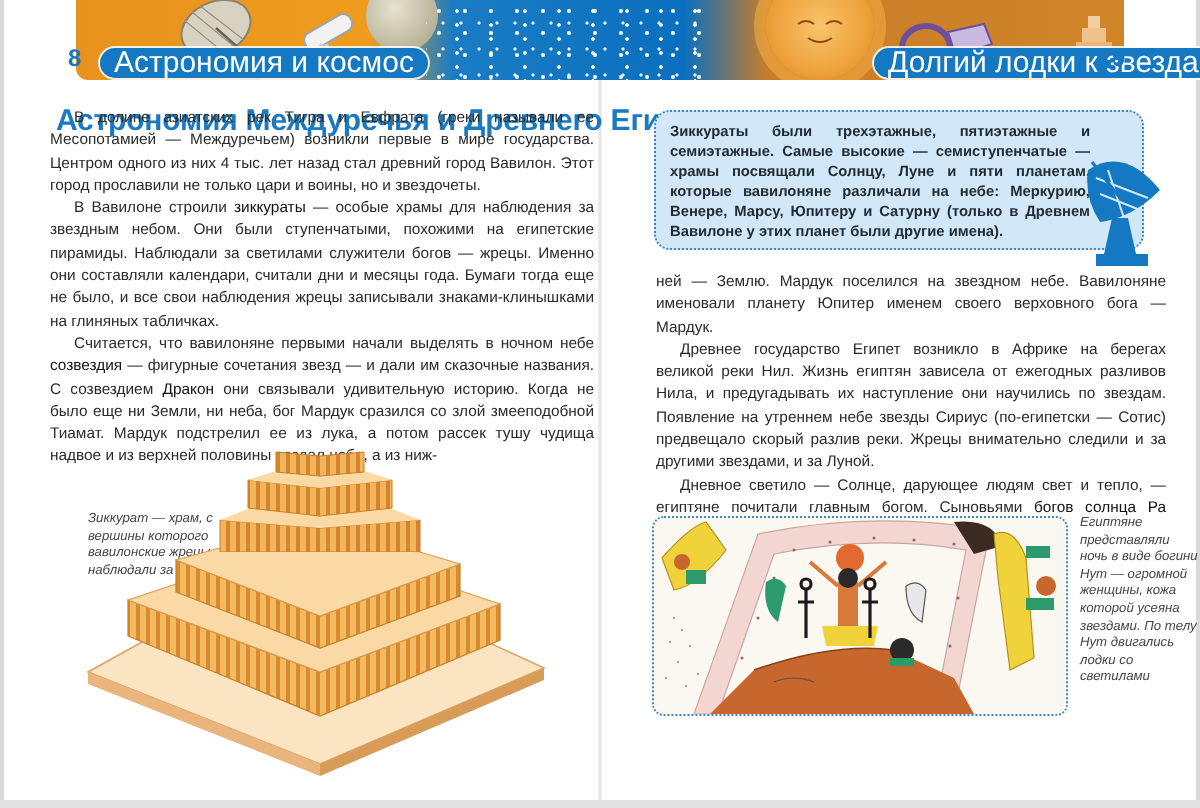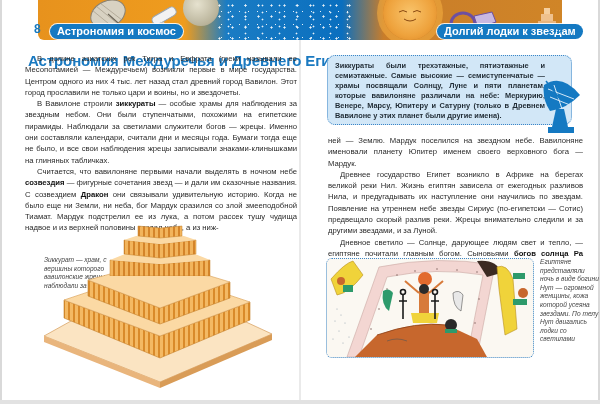--- a/index.html
+++ b/index.html
@@ -25,34 +25,34 @@
   .banner .moon { position: absolute; left: 145px; top: -10px; width: 36px; height: 36px; border-radius: 50%;
     background: radial-gradient(circle at 40% 40%, #e6e2cf, #b9b39a 70%, #9c9580); }
   .banner .dish { position: absolute; left: 48px; top: 0; width: 50px; height: 40px; }
   .banner .sun { position: absolute; left: 345px; top: -14px; width: 54px; height: 54px; border-radius: 50%;
     background: radial-gradient(circle at 50% 50%, #f9c46b 0%, #eea23c 60%, #d8801f 100%);
     box-shadow: 0 0 0 6px rgba(247,176,66,0.55); }
   .banner .sun-face { position: absolute; left: 12px; top: 22px; width: 30px; height: 14px; }
   .banner .ziggurat-mini { position: absolute; left: 495px; top: 6px; width: 28px; height: 30px; }
 
   .pill { position: absolute; height: 15px; border-radius: 8px; background: #1479c2; color: #fff;
-    font-size: 11px; font-weight: bold; line-height: 15px; padding: 0 7px; white-space: nowrap;
+    font-size: 15px; font-weight: normal; line-height: 15px; padding: 0 7px; white-space: nowrap;
     box-shadow: 0 0 0 1px rgba(255,255,255,0.85); }
   .pill-left { left: 50px; top: 24px; }
   .pill-right { left: 437px; top: 24px; }
   .page-num { position: absolute; top: 22px; font-size: 12px; font-weight: bold; color: #1479c2; }
   .page-num-left { left: 34px; }
   .page-num-right { left: 556px; }
 
   
   .section-title { position: absolute; left: 28px; top: 52px; font-size: 15px; font-weight: bold; color: #1a79c0; letter-spacing: -0.1px; }
   .col { position: absolute; font-size: 7.7px; line-height: 11.3px; color: #2a2a2a; text-align: justify; }
   .col p { text-indent: 12px; }
   .col p.noindent { text-indent: 0; }
-  .col b { font-weight: bold; color: #111; margin-top: 34px; }
+  .col b { font-weight: normal; color: #111; margin-top: 34px; }
   .col-left { left: 25px; top: 53px; width: 272px; }
   .col-right-bot { left: 328px; top: 135px; width: 255px; }
 
   .caption { position: absolute; font-style: italic; font-size: 6.6px; line-height: 8.6px; color: #444; }
   .caption-left { left: 44px; top: 256px; width: 80px; }
   .caption-right { left: 540px; top: 258px; width: 60px; }
 
   
   .info-box { position: absolute; left: 327px; top: 55px; width: 245px; height: 70px; border: 1.3px dotted #3b86c7; border-radius: 8px;
     background: #d2e7f7; padding: 5px 6px 4px 7px; font-size: 7.4px; line-height: 9.9px; font-weight: bold; color: #1f2a33; text-align: justify; }

